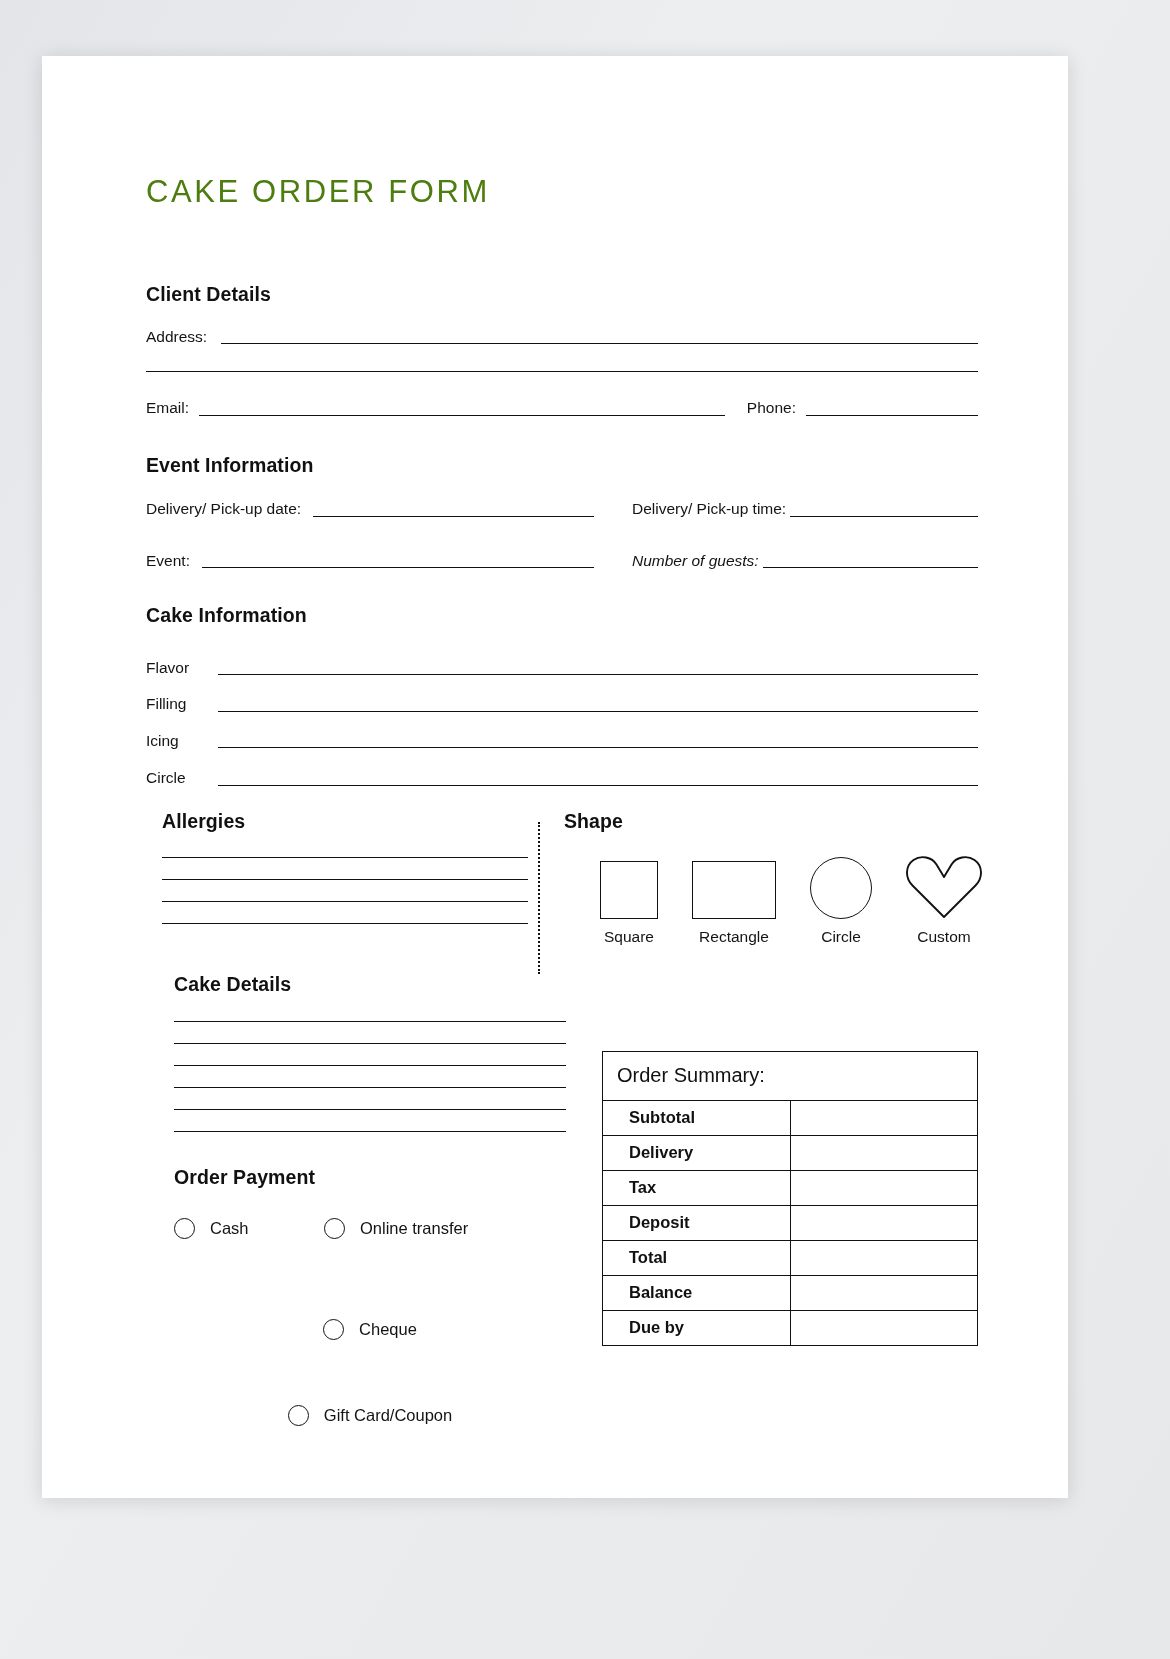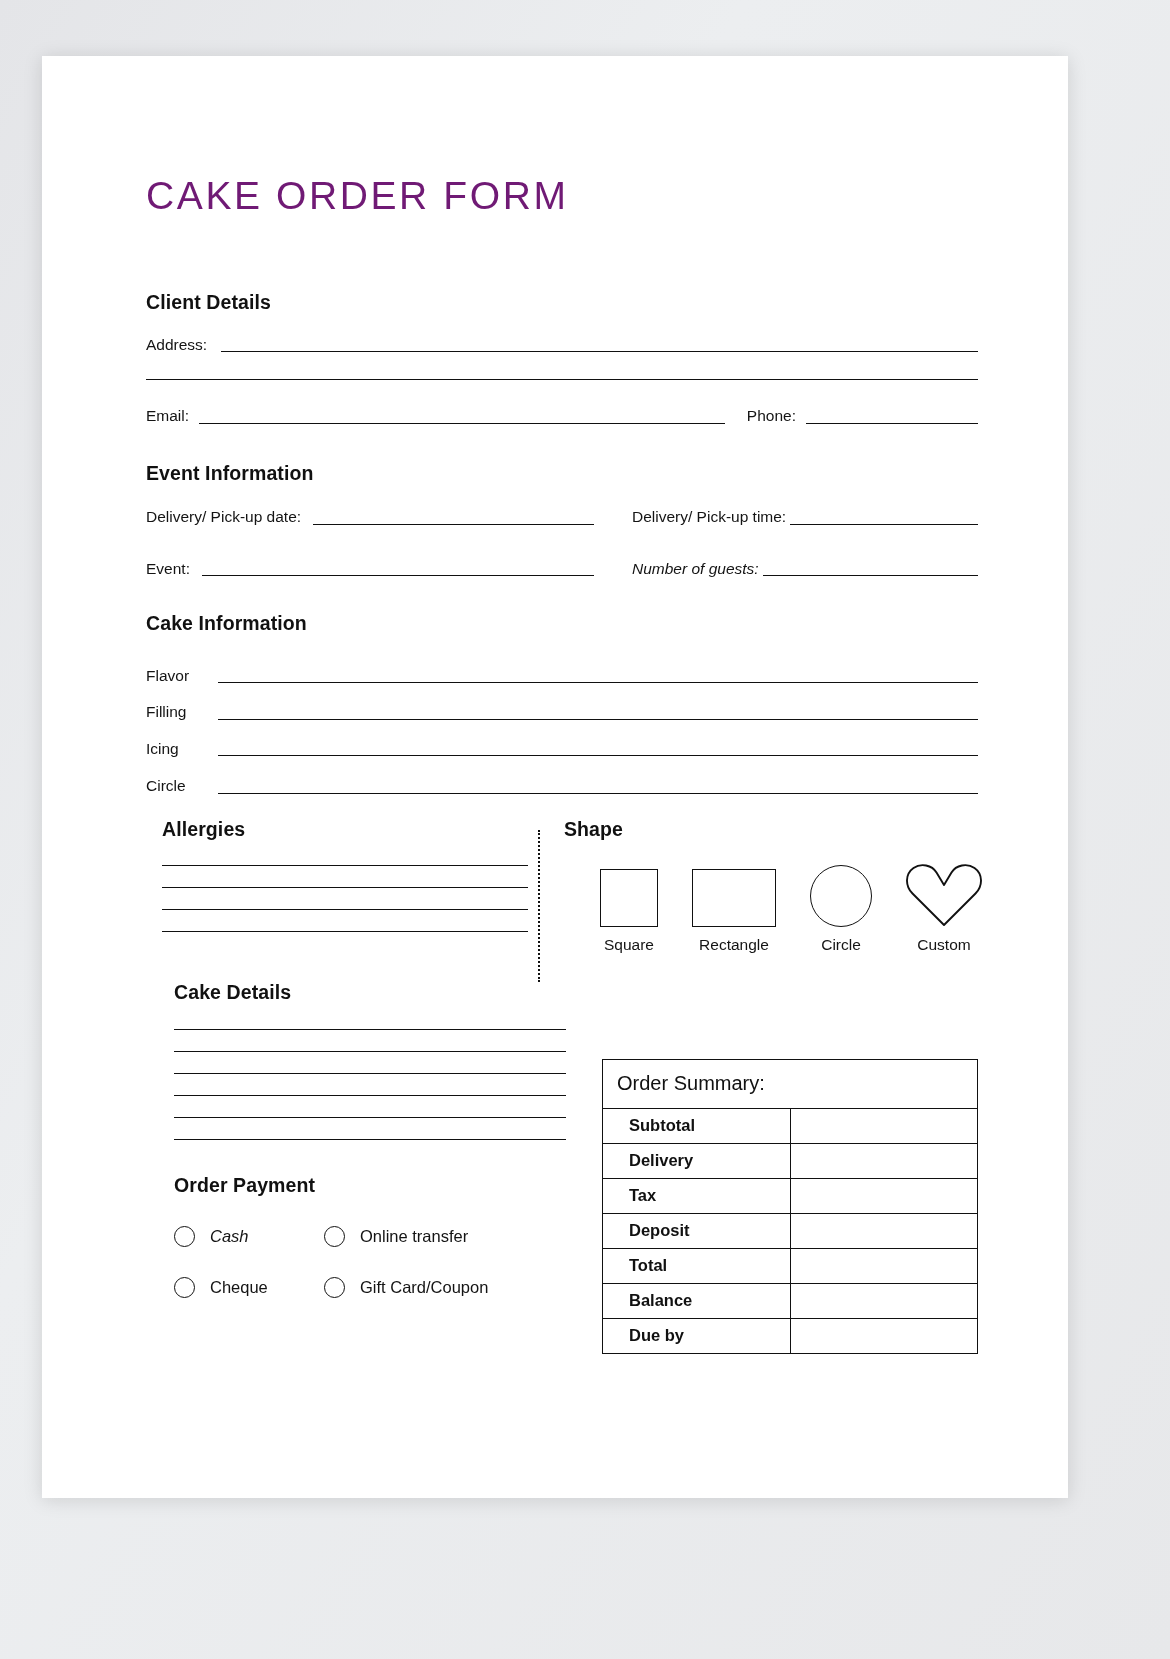--- a/index.html
+++ b/index.html
@@ -34,24 +34,24 @@
 
   .content {
     position: absolute;
     left: 104px;
     top: 120px;
     width: 832px;
   }
 
   
   .form-title {
-    font-size: 39px;
+    font-size: 31px;
     font-weight: 300;
     letter-spacing: 2.6px;
-    color: #701a75;
+    color: #4d7c0f;
     margin: 0;
     line-height: 1;
   }
   .section-heading {
     font-size: 19.5px;
     font-weight: bold;
     letter-spacing: 0.1px;
     color: #111;
     margin: 0;
     line-height: 1;
@@ -319,31 +319,31 @@
         <div class="blank-line" style="margin-top:21px;"></div>
         <div class="blank-line" style="margin-top:21px;"></div>
         <div class="blank-line" style="margin-top:21px;"></div>
         <div class="blank-line" style="margin-top:21px;"></div>
         <div class="blank-line" style="margin-top:21px;"></div>
 
         <h3 class="sub-heading" style="margin-top:36px;">Order Payment</h3>
 
         <div style="margin-top:30px;">
           <div style="display:flex; align-items:center;">
-            <div class="pay-item" style="flex:0 0 150px;font-style:italic;">
+            <div class="pay-item" style="flex:0 0 150px;">
               <span class="radio"></span>
               <span class="pay-text">Cash</span>
             </div>
             <div class="pay-item">
               <span class="radio"></span>
               <span class="pay-text">Online transfer</span>
             </div>
           </div>
 
-          <div style="display:flex; align-items:center; margin-top:30px;">
+          <div style="display:flex; align-items:center; margin-top:16px;flex-direction:column;">
             <div class="pay-item" style="flex:0 0 150px;">
               <span class="radio"></span>
               <span class="pay-text">Cheque</span>
             </div>
             <div class="pay-item">
               <span class="radio"></span>
               <span class="pay-text">Gift Card/Coupon</span>
             </div>
           </div>
         </div>

